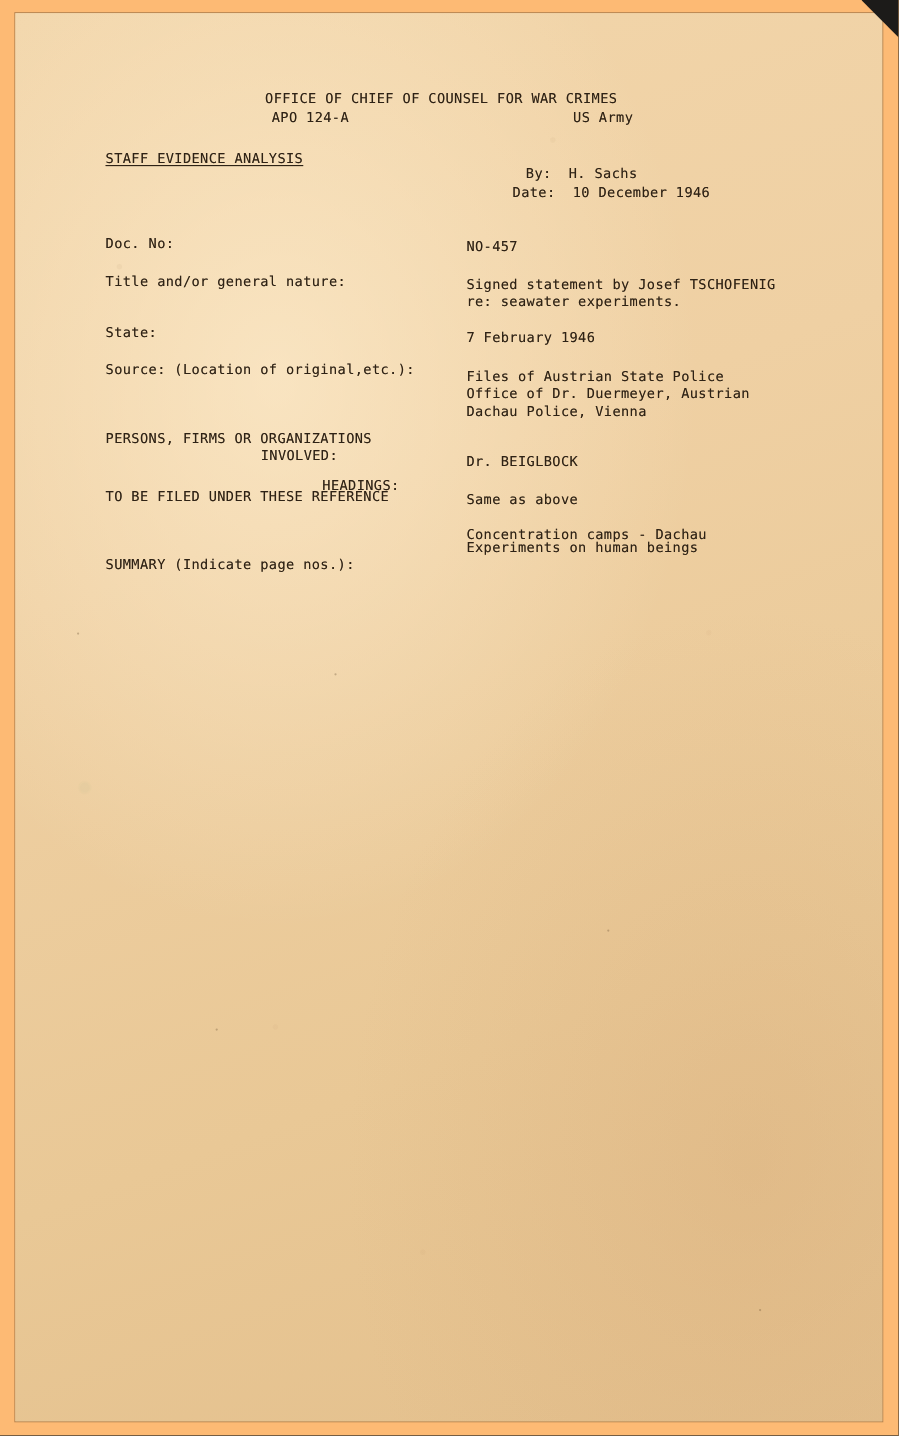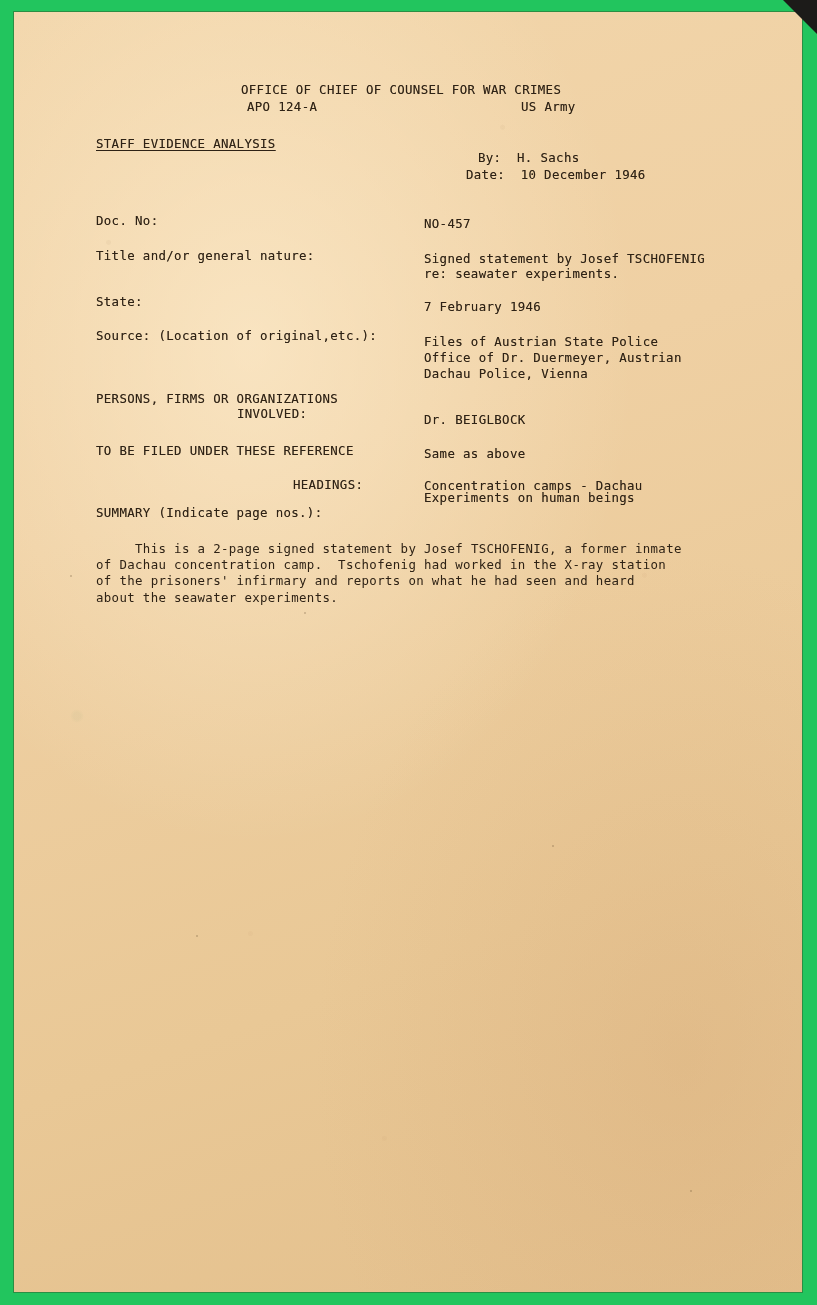--- a/index.html
+++ b/index.html
@@ -11,21 +11,21 @@
     width: 817px;
     height: 1305px;
     overflow: hidden;
     font-family: "DejaVu Sans Mono", monospace;
   }
 
   #page-frame {
     position: relative;
     width: 817px;
     height: 1305px;
-    background: #22c55e;
+    background: #fdba74;
   }
 
   
   #paper {
     position: absolute;
     left: 14px;
     top: 12px;
     width: 788px;
     height: 1280px;
     background:
@@ -118,21 +118,21 @@
   #lbl-source  { top: 328px; }
   #val-source1 { top: 334px; }
   #val-source2 { top: 350px; }
   #val-source3 { top: 366px; }
 
   #lbl-persons1 { top: 391px; }
   #lbl-persons2 { left: 237px; top: 406px; }
   #val-persons  { top: 412px; }
 
   #lbl-filed1  { top: 443px; }
-  #lbl-filed2  { left: 293px; top: 477px; text-align: right; }
+  #lbl-filed2  { left: 293px; top: 433px; text-align: right; }
   #val-filed1  { top: 446px; }
   #val-filed2  { top: 490px; }
   #val-filed3  { top: 478px; }
 
   #lbl-summary { top: 505px; }
 
   #summary-body {
     position: absolute;
     left: 96px;
     top: 541px;
@@ -193,19 +193,15 @@
     <div class="tx" id="lbl-persons2">INVOLVED:</div>
     <div class="tx val" id="val-persons">Dr. BEIGLBOCK</div>
 
     <div class="tx lbl" id="lbl-filed1">TO BE FILED UNDER THESE REFERENCE</div>
     <div class="tx" id="lbl-filed2">HEADINGS:</div>
     <div class="tx val" id="val-filed1">Same as above</div>
     <div class="tx val" id="val-filed2">Experiments on human beings</div>
     <div class="tx val" id="val-filed3">Concentration camps - Dachau</div>
 
     <div class="tx lbl" id="lbl-summary">SUMMARY (Indicate page nos.):</div>
-    <div id="summary-body">     This is a 2-page signed statement by Josef TSCHOFENIG, a former inmate
-of Dachau concentration camp.  Tschofenig had worked in the X-ray station
-of the prisoners' infirmary and reports on what he had seen and heard
-about the seawater experiments.</div>
 
   </div>
 </div>
 
 </body></html>

